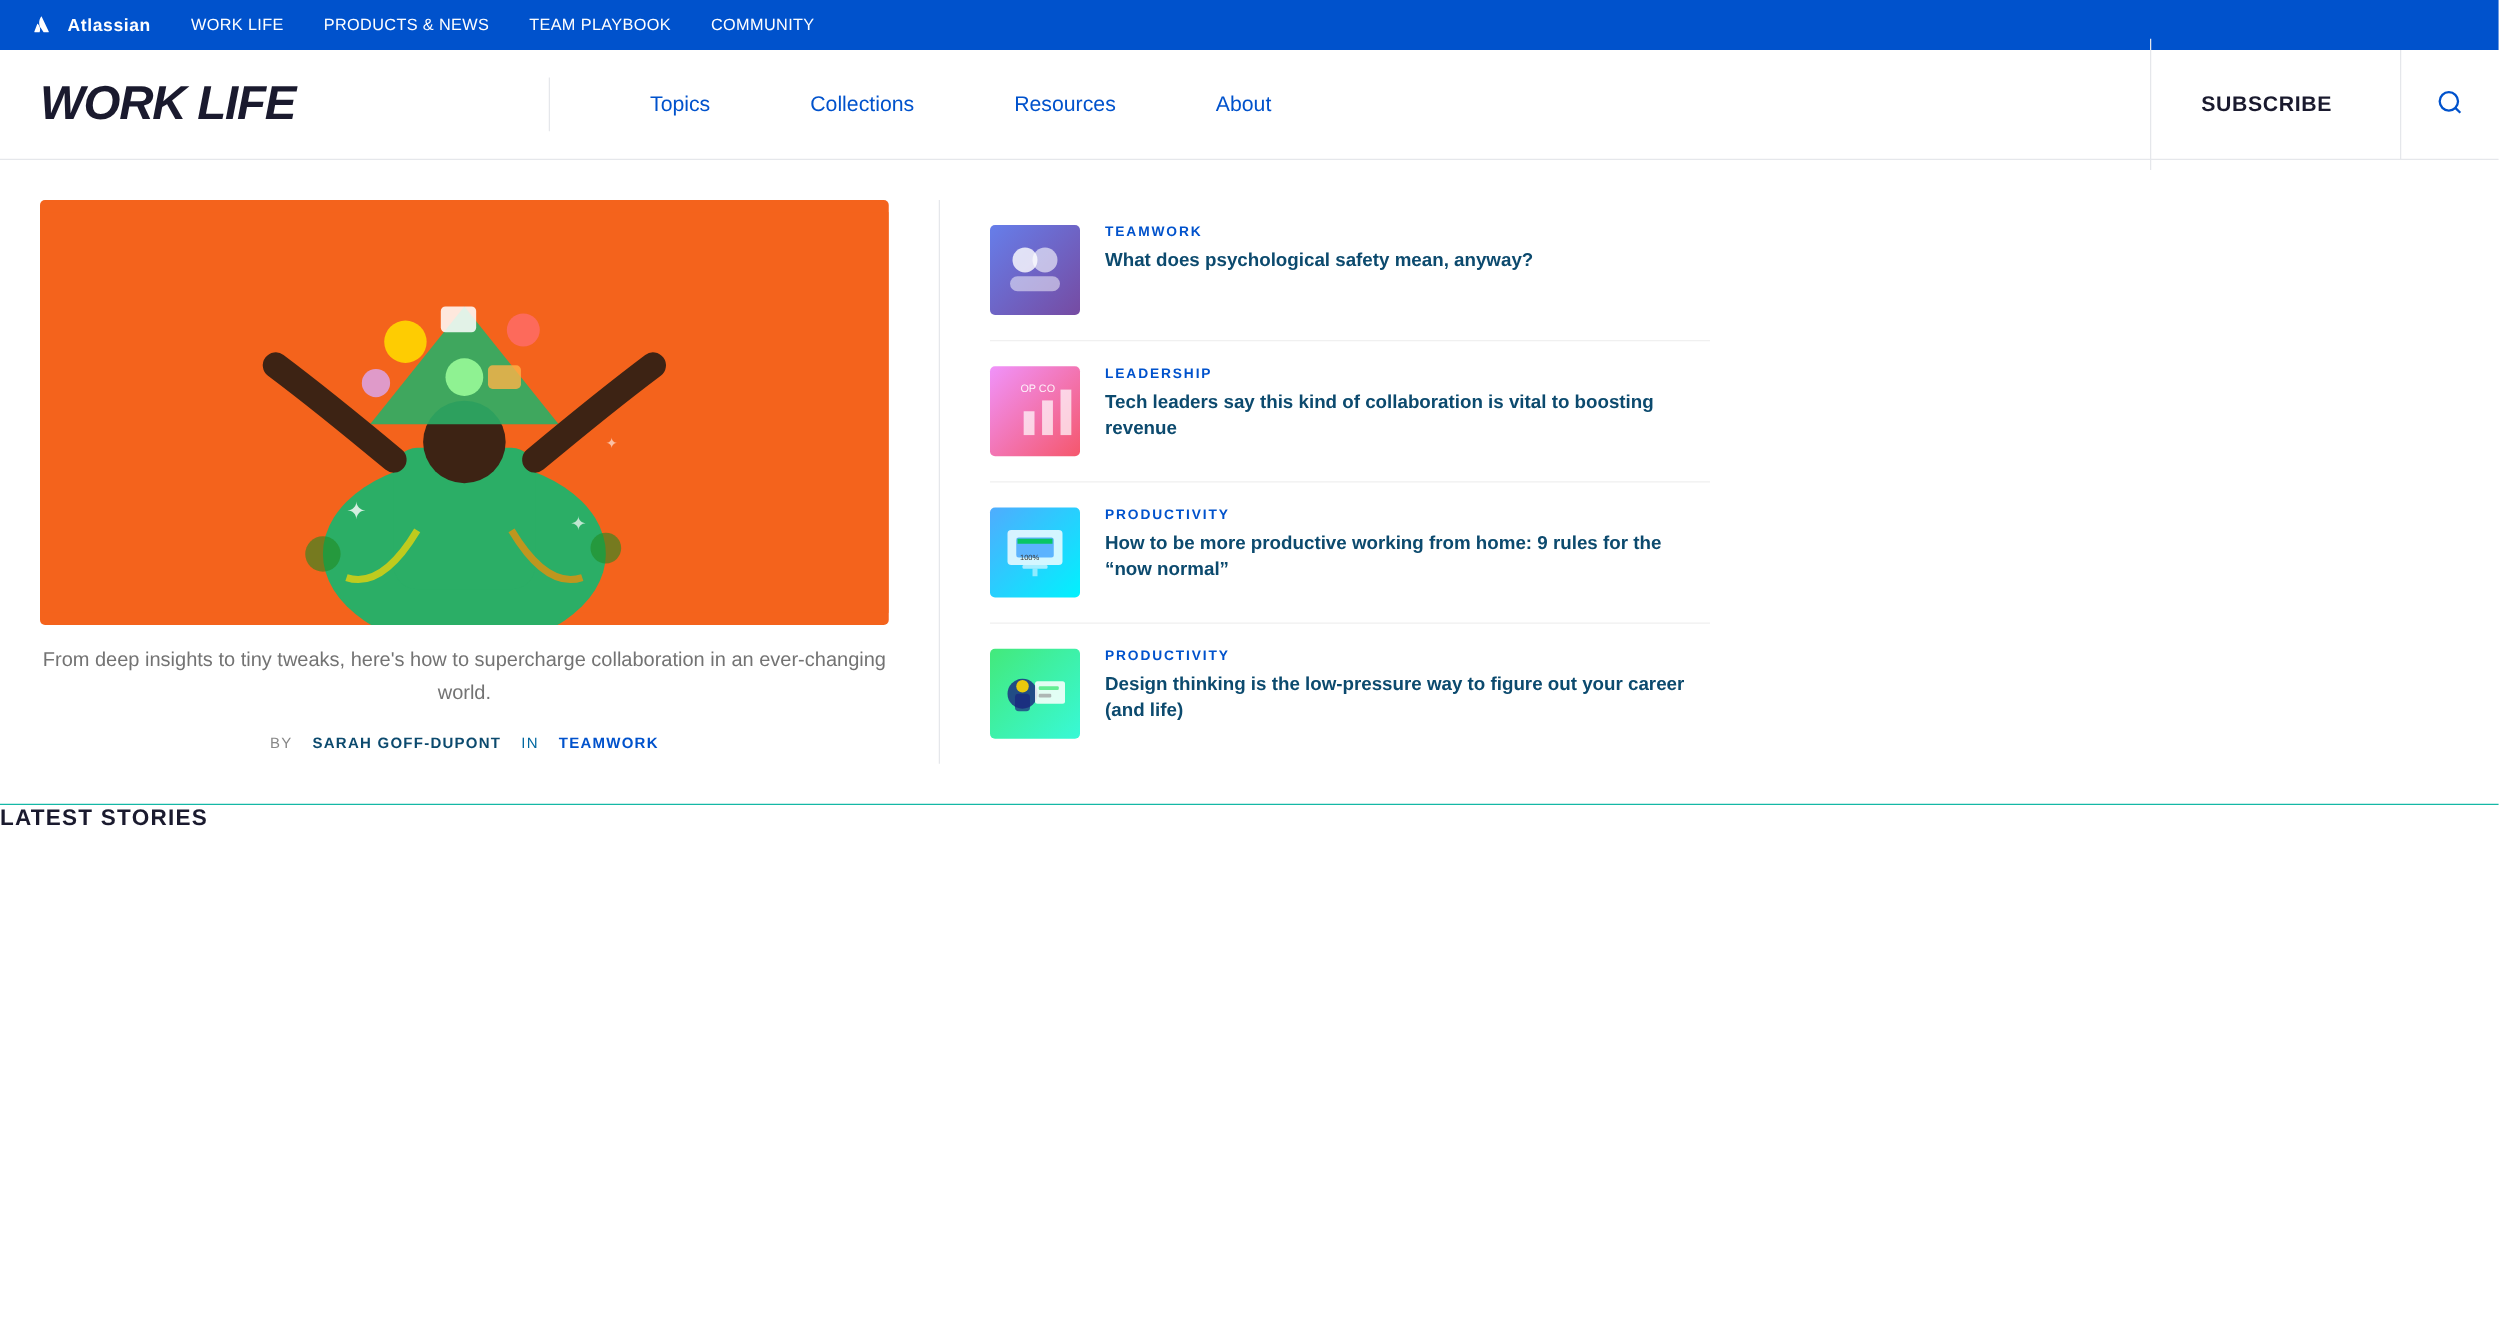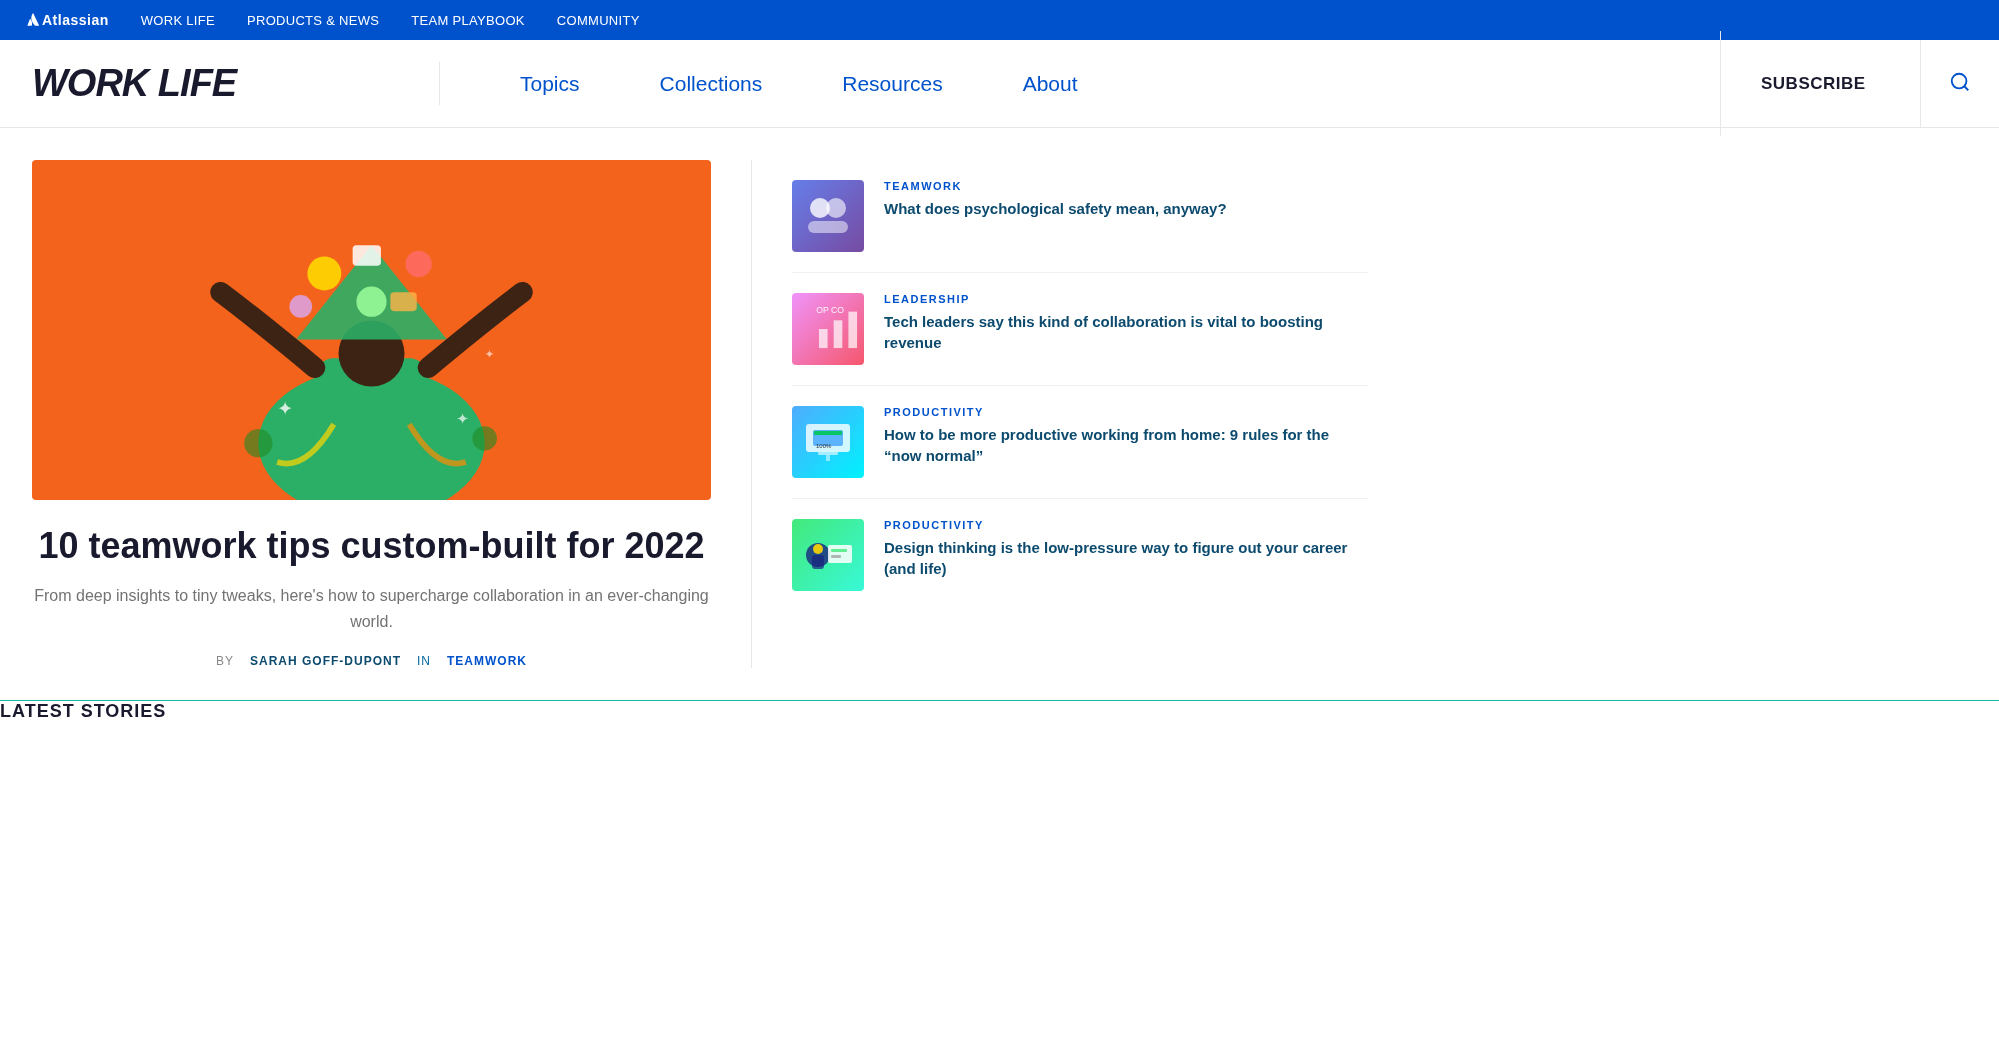--- a/index.html
+++ b/index.html
@@ -10,21 +10,21 @@
       background: #0052CC;
       height: 40px;
       display: flex;
       align-items: center;
       padding: 0 24px;
       gap: 32px;
     }
     .top-nav-logo {
       display: flex;
       align-items: center;
-      gap: 0;
+      gap: 12px;
       color: #fff;
       font-size: 14px;
       font-weight: 600;
       letter-spacing: 0.5px;
     }
     .top-nav-logo svg { width: 18px; height: 18px; fill: #fff; }
     .top-nav-links {
       display: flex;
       gap: 32px;
       list-style: none;
@@ -60,21 +60,21 @@
       display: flex;
       align-items: center;
       gap: 0;
       list-style: none;
       flex: 1;
       padding: 0 40px;
     }
     .nav-links li a {
       color: #0052CC;
       text-decoration: none;
-      font-size: 21px;
+      font-size: 17px;
       font-weight: 500;
       padding: 0 40px;
     }
     .subscribe-area {
       border-left: 1px solid #e5e7eb;
       height: 105px;
       display: flex;
       align-items: center;
       padding: 0 40px;
       min-width: 200px;
@@ -299,21 +299,20 @@
         <text x="450" y="270" fill="#fff" font-size="16" opacity="0.7">✦</text>
         <text x="480" y="200" fill="#fff" font-size="12" opacity="0.6">✦</text>
 
         <path d="M320 270 Q290 320 260 310" stroke="#FFD700" stroke-width="6" fill="none" opacity="0.7"></path>
         <path d="M400 270 Q430 320 460 310" stroke="#FF8C00" stroke-width="6" fill="none" opacity="0.7"></path>
 
         <circle cx="240" cy="290" r="15" fill="#228B22" opacity="0.6"></circle>
         <circle cx="480" cy="285" r="13" fill="#228B22" opacity="0.6"></circle>
       </svg>
     </div>
-    <h1 class="featured-title">10 teamwork tips custom-built for 2022</h1>
     <p class="featured-subtitle">From deep insights to tiny tweaks, here's how to supercharge collaboration in an ever-changing world.</p>
     <div class="featured-meta">
       <span style="color:#888;">BY</span>
       <span style="color:#0c4a6e; font-weight:700;">SARAH GOFF-DUPONT</span>
       <span style="color:#0369a1;">IN</span>
       <a href="#" style="color:#0052CC; font-weight:700; text-decoration:none;">TEAMWORK</a>
     </div>
   </article>
 
   <aside class="sidebar-articles">

